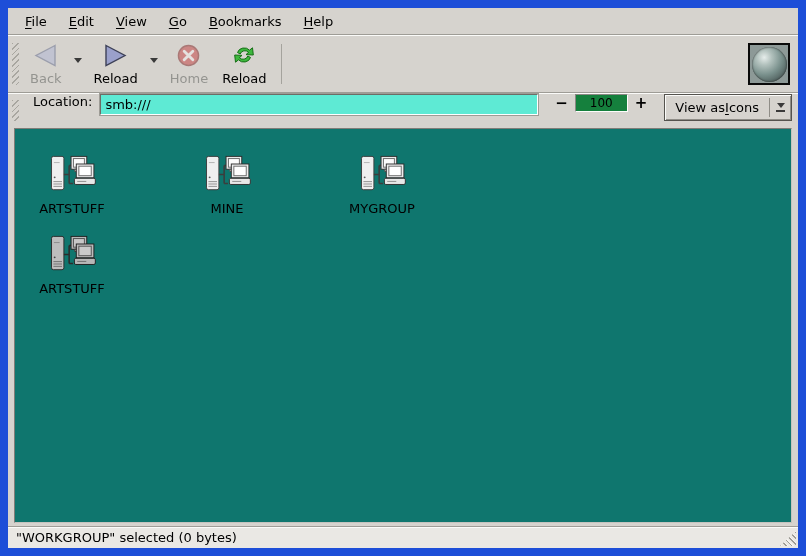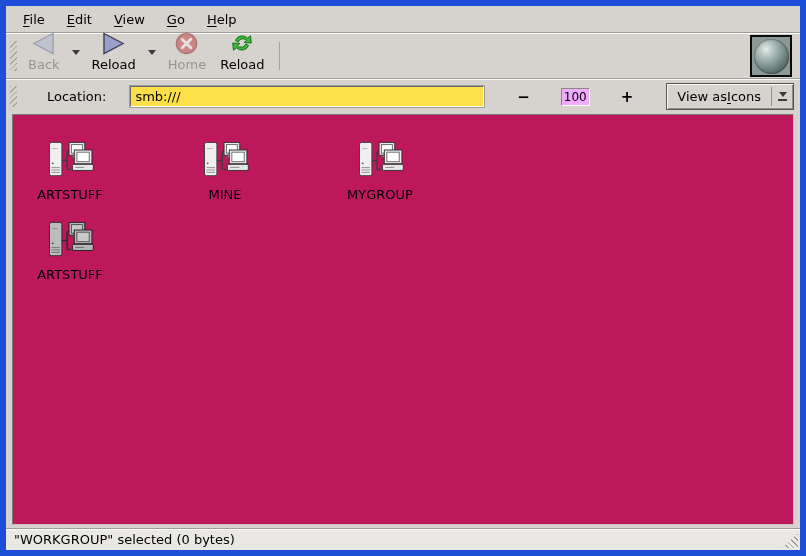--- a/index.html
+++ b/index.html
@@ -1,66 +1,66 @@
 <!DOCTYPE html>
 <html><head>
 <meta charset="utf-8">
 <style>
   html,body{margin:0;padding:0;background:#fff;}
   *{box-sizing:border-box;}
   .window{
     width:806px;height:556px;
-    border:6px solid #1d4ed8;
+    border:8px solid #1d4ed8;
     background:#d6d3ce;
     display:flex;flex-direction:column;
     font-family:"DejaVu Sans","Liberation Sans",sans-serif;
     color:#000;overflow:hidden;position:relative;
   }
   
   .menubar{height:26px;display:flex;align-items:center;padding-left:6px;flex:0 0 auto;}
   .menu-item{font-size:13px;padding:4px 11px;cursor:default;white-space:nowrap;}
   .menu-item u{text-decoration:underline;text-underline-offset:2px;}
   .etched{height:2px;flex:0 0 auto;border-top:1px solid #9e9c96;border-bottom:1px solid #fbfbf9;}
   
-  .toolbar{height:44px;display:flex;align-items:stretch;padding:2px 6px 2px 2px;flex:0 0 auto;}
+  .toolbar{height:56px;display:flex;align-items:stretch;padding:2px 6px 2px 2px;flex:0 0 auto;}
   .grip{width:7px;margin:5px 4px 5px 2px;
     background:repeating-linear-gradient(135deg,#a8a6a0 0 1px,transparent 1px 4px);}
   .tb-btn{display:flex;flex-direction:column;align-items:center;justify-content:flex-end;
     padding:2px 7px 4px 7px;font-size:13px;line-height:15px;}
   .tb-btn .ic{height:28px;display:flex;align-items:center;justify-content:center;margin-bottom:2px;}
   .tb-btn.disabled{color:#949490;}
   .chev-btn{display:flex;align-items:center;padding:0 5px;margin-bottom:8px;}
   .tb-sep{width:1px;background:#a5a39d;margin:6px 8px;}
   .spacer{flex:1;}
   .throbber{align-self:center;width:42px;height:42px;border:2px solid #0a0a0a;
     background:#8d9997;display:flex;align-items:center;justify-content:center;margin-right:2px;}
   .sphere{width:35px;height:35px;border-radius:50%;
     background:radial-gradient(circle at 35% 30%,#e6edeb 0%,#b3c2be 22%,#79908c 52%,#4b5a58 82%,#3a4543 100%);
     box-shadow:inset 0 0 2px #222;}
   
-  .locbar{height:33px;display:flex;align-items:center;padding:0 6px 0 2px;flex:0 0 auto;gap:16px;}
+  .locbar{height:33px;display:flex;align-items:flex-start;padding:0 6px 0 2px;flex:0 0 auto;}
   .locbar .grip{height:21px;margin:0 4px 0 2px;align-self:center;}
   .loc-label{font-size:13px;margin:0 8px 0 10px;white-space:nowrap;}
   .loc-input{flex:1;height:21px;border:1px solid #6e6c66;border-bottom-color:#fff;border-right-color:#fff;
-    outline:1px solid #9e9c96;outline-offset:0;background:#fde047;font:13px "DejaVu Sans","Liberation Sans",sans-serif;
+    outline:1px solid #9e9c96;outline-offset:0;background:#5eead4;font:13px "DejaVu Sans","Liberation Sans",sans-serif;
     padding:1px 4px;margin-right:12px;}
   .zoom-btn{font-size:15px;font-weight:bold;padding:0 5px;cursor:default;line-height:18px;}
-  .zoom-level{border:1px solid;border-color:#8a8884 #fdfdfb #fdfdfb #8a8884;background:#f0abfc;
-    font-size:12px;padding:1px 2px;margin:0 10px;}
+  .zoom-level{border:1px solid;border-color:#8a8884 #fdfdfb #fdfdfb #8a8884;background:#15803d;
+    font-size:12px;padding:1px 14px;margin:0 2px;}
   .view-as{display:flex;align-items:stretch;height:27px;margin-left:12px;background:#d6d3ce;
     border:1px solid #55534e;box-shadow:inset 1px 1px 0 #fbfbf9, inset -1px -1px 0 #8f8d87;}
   .view-as-label{font-size:13px;display:flex;align-items:center;padding:0 10px;white-space:nowrap;}
   .view-as-label u{text-decoration:underline;text-underline-offset:2px;}
   .view-as-div{width:1px;background:#8f8d87;margin:3px 0;}
   .view-as-arrow{width:21px;display:flex;flex-direction:column;align-items:center;justify-content:center;gap:2px;}
   .tri-down-sm{width:0;height:0;border-left:4.5px solid transparent;border-right:4.5px solid transparent;border-top:5px solid #3a3a3a;}
   .arrow-bar{width:9px;height:2px;background:#3a3a3a;}
   .chev{width:0;height:0;border-left:4px solid transparent;border-right:4px solid transparent;border-top:5px solid #3a3a3a;}
   
-  .content{flex:1;background:#be185d;margin:1px 6px 3px 6px;border:1px solid #7f7d78;
+  .content{flex:1;background:#0f766e;margin:1px 6px 3px 6px;border:1px solid #7f7d78;
     border-bottom-color:#c5c3be;border-right-color:#c5c3be;
     padding:25px 0 0 12px;overflow:hidden;}
   .icon-row{display:flex;margin-bottom:18px;}
   .net-item{width:90px;margin-right:65px;display:flex;flex-direction:column;align-items:center;}
   .net-icon{width:52px;height:40px;}
   .net-label{font-size:13px;margin-top:7px;white-space:nowrap;}
   .net-item.selected .net-icon{filter:brightness(0.78) contrast(1.05);}
   
   .statusbar{height:22px;flex:0 0 auto;background:#eae8e4;border-top:1px solid #9e9c96;
     box-shadow:inset 0 1px 0 #fbfbf9;display:flex;align-items:center;padding-left:8px;font-size:13px;position:relative;}
@@ -99,20 +99,21 @@
         <line x1="31.5" y1="28.8" x2="41" y2="28.8" stroke="#8e8e8e"></line>
       </symbol>
     </defs>
   </svg>
 
   <div class="menubar">
     <div class="menu-item"><u>F</u><span>ile</span></div>
     <div class="menu-item"><u>E</u><span>dit</span></div>
     <div class="menu-item"><u>V</u><span>iew</span></div>
     <div class="menu-item"><u>G</u><span>o</span></div>
+    <div class="menu-item"><u>B</u><span>ookmarks</span></div>
     <div class="menu-item"><u>H</u><span>elp</span></div>
   </div>
 
   <div class="etched"></div>
 
   <div class="toolbar">
     <div class="grip"></div>
 
     <div class="tb-btn disabled">
       <span class="ic">

